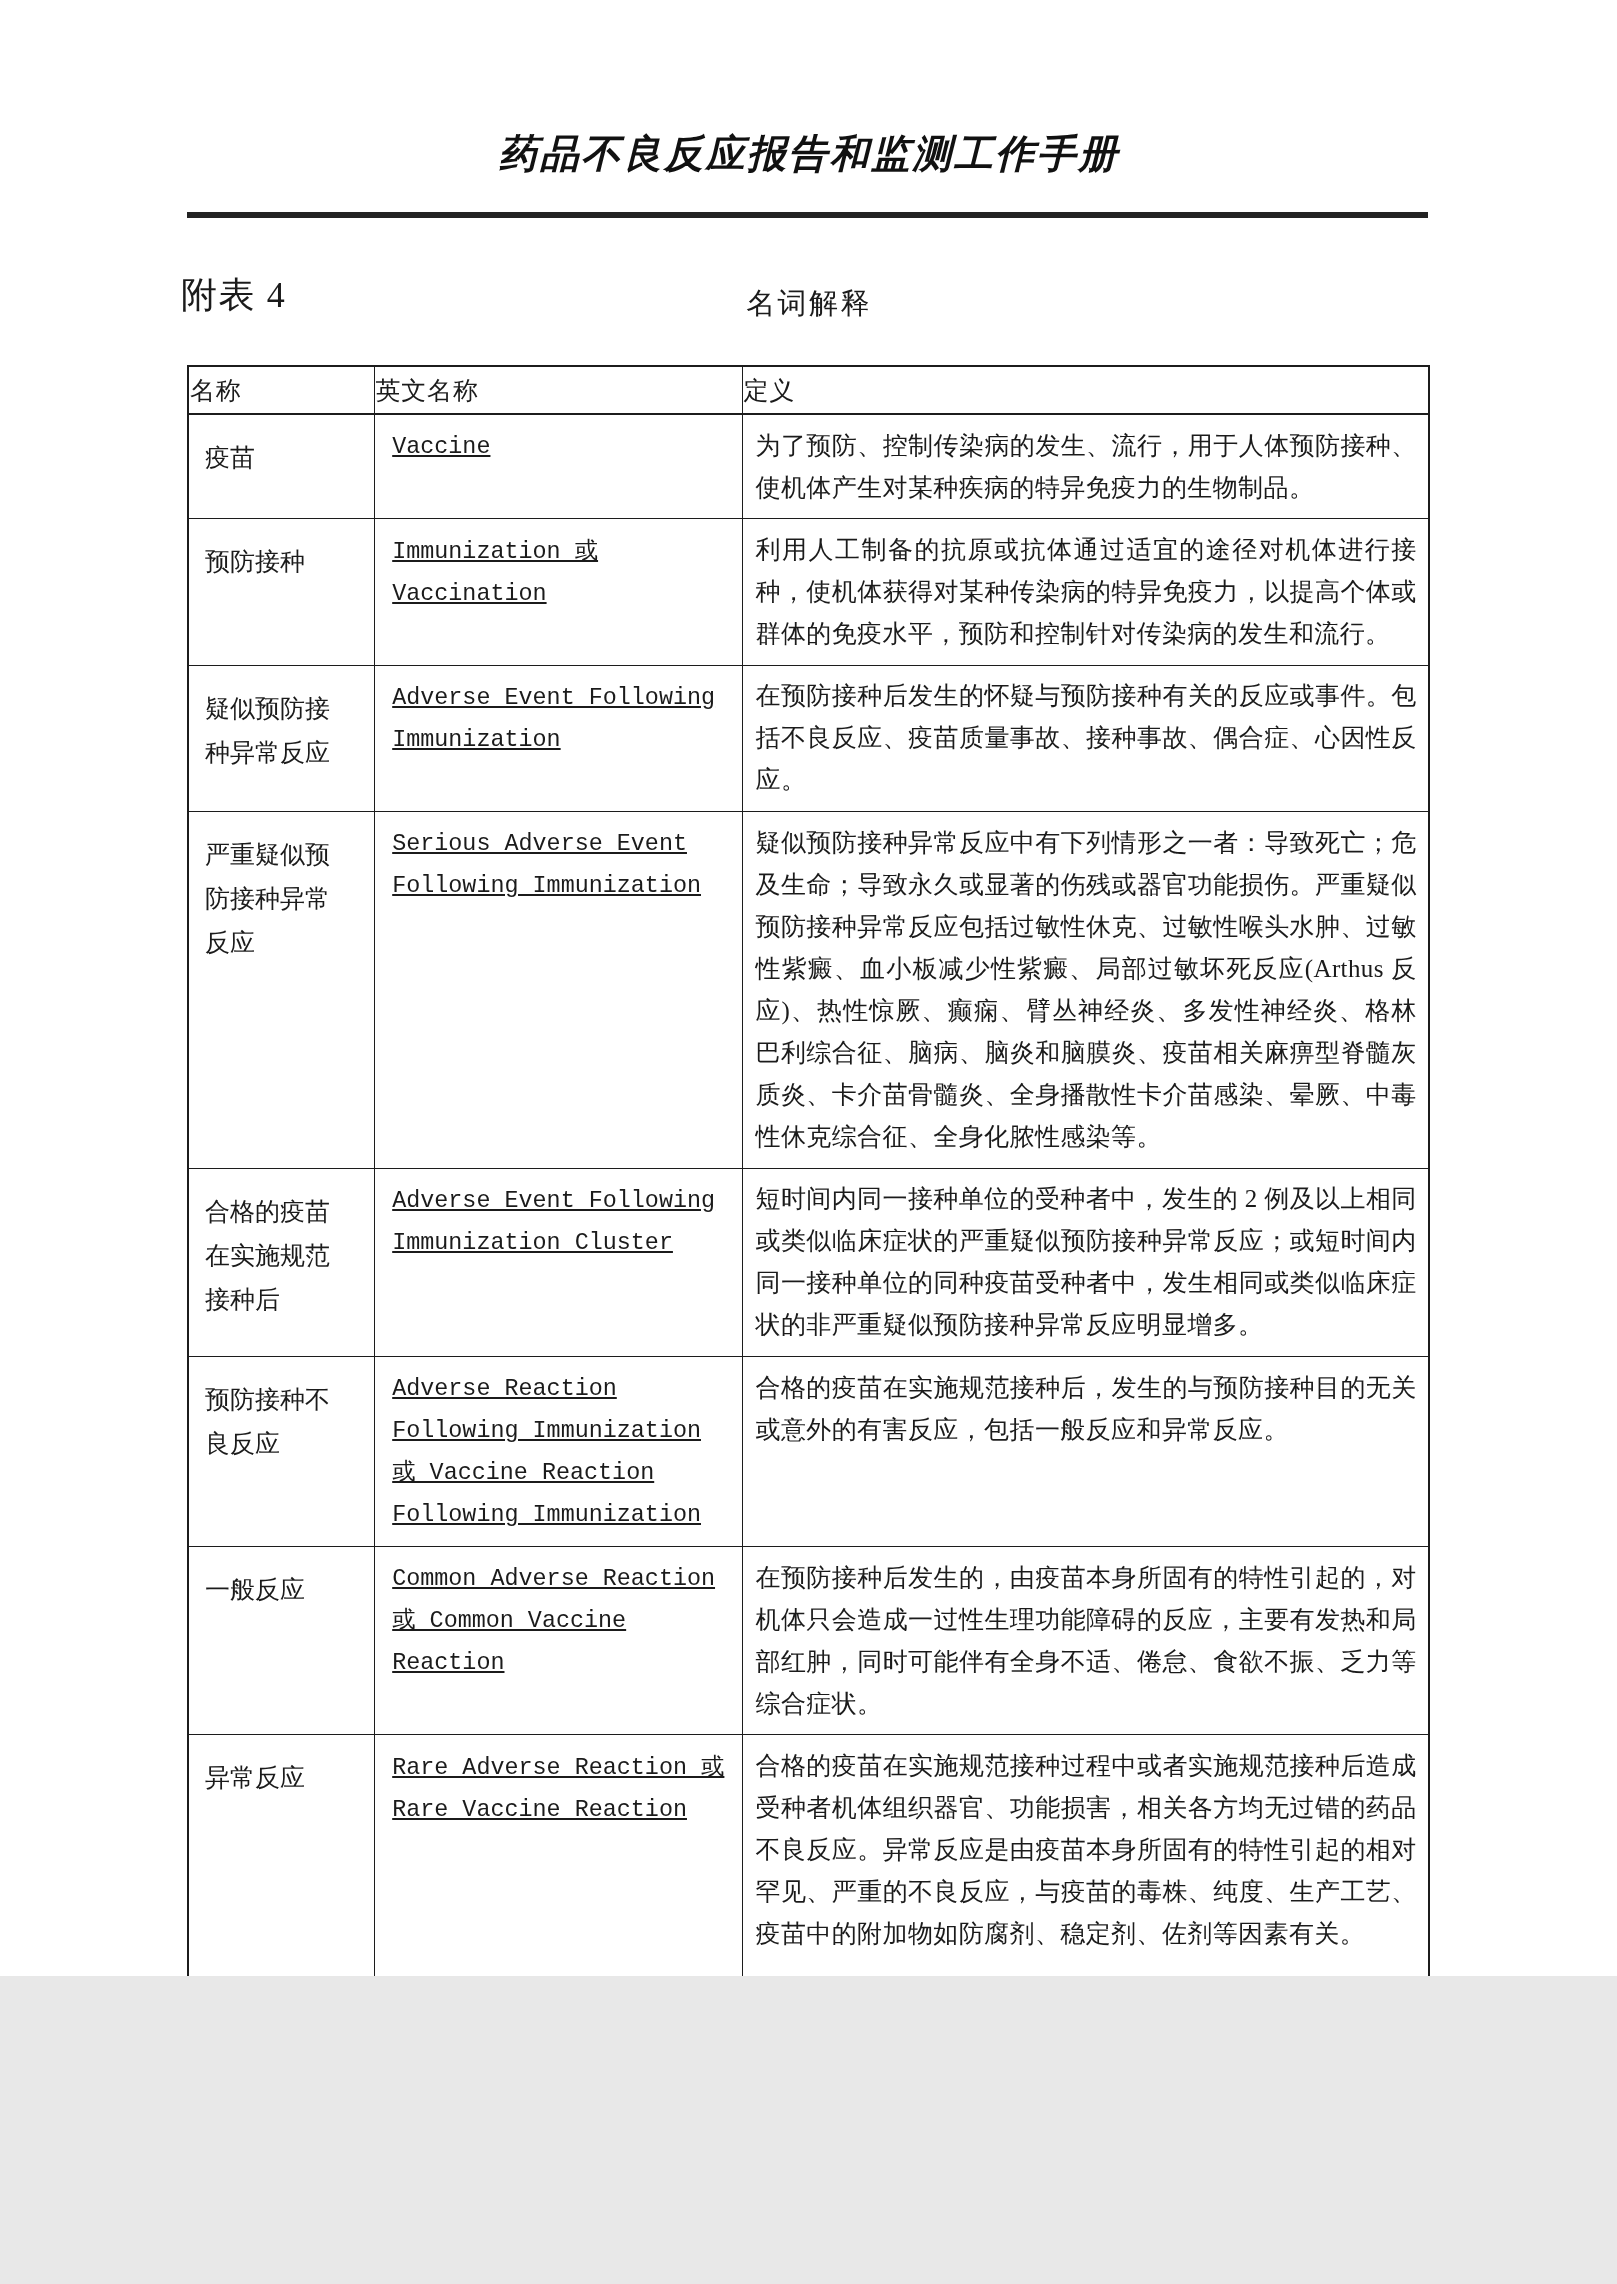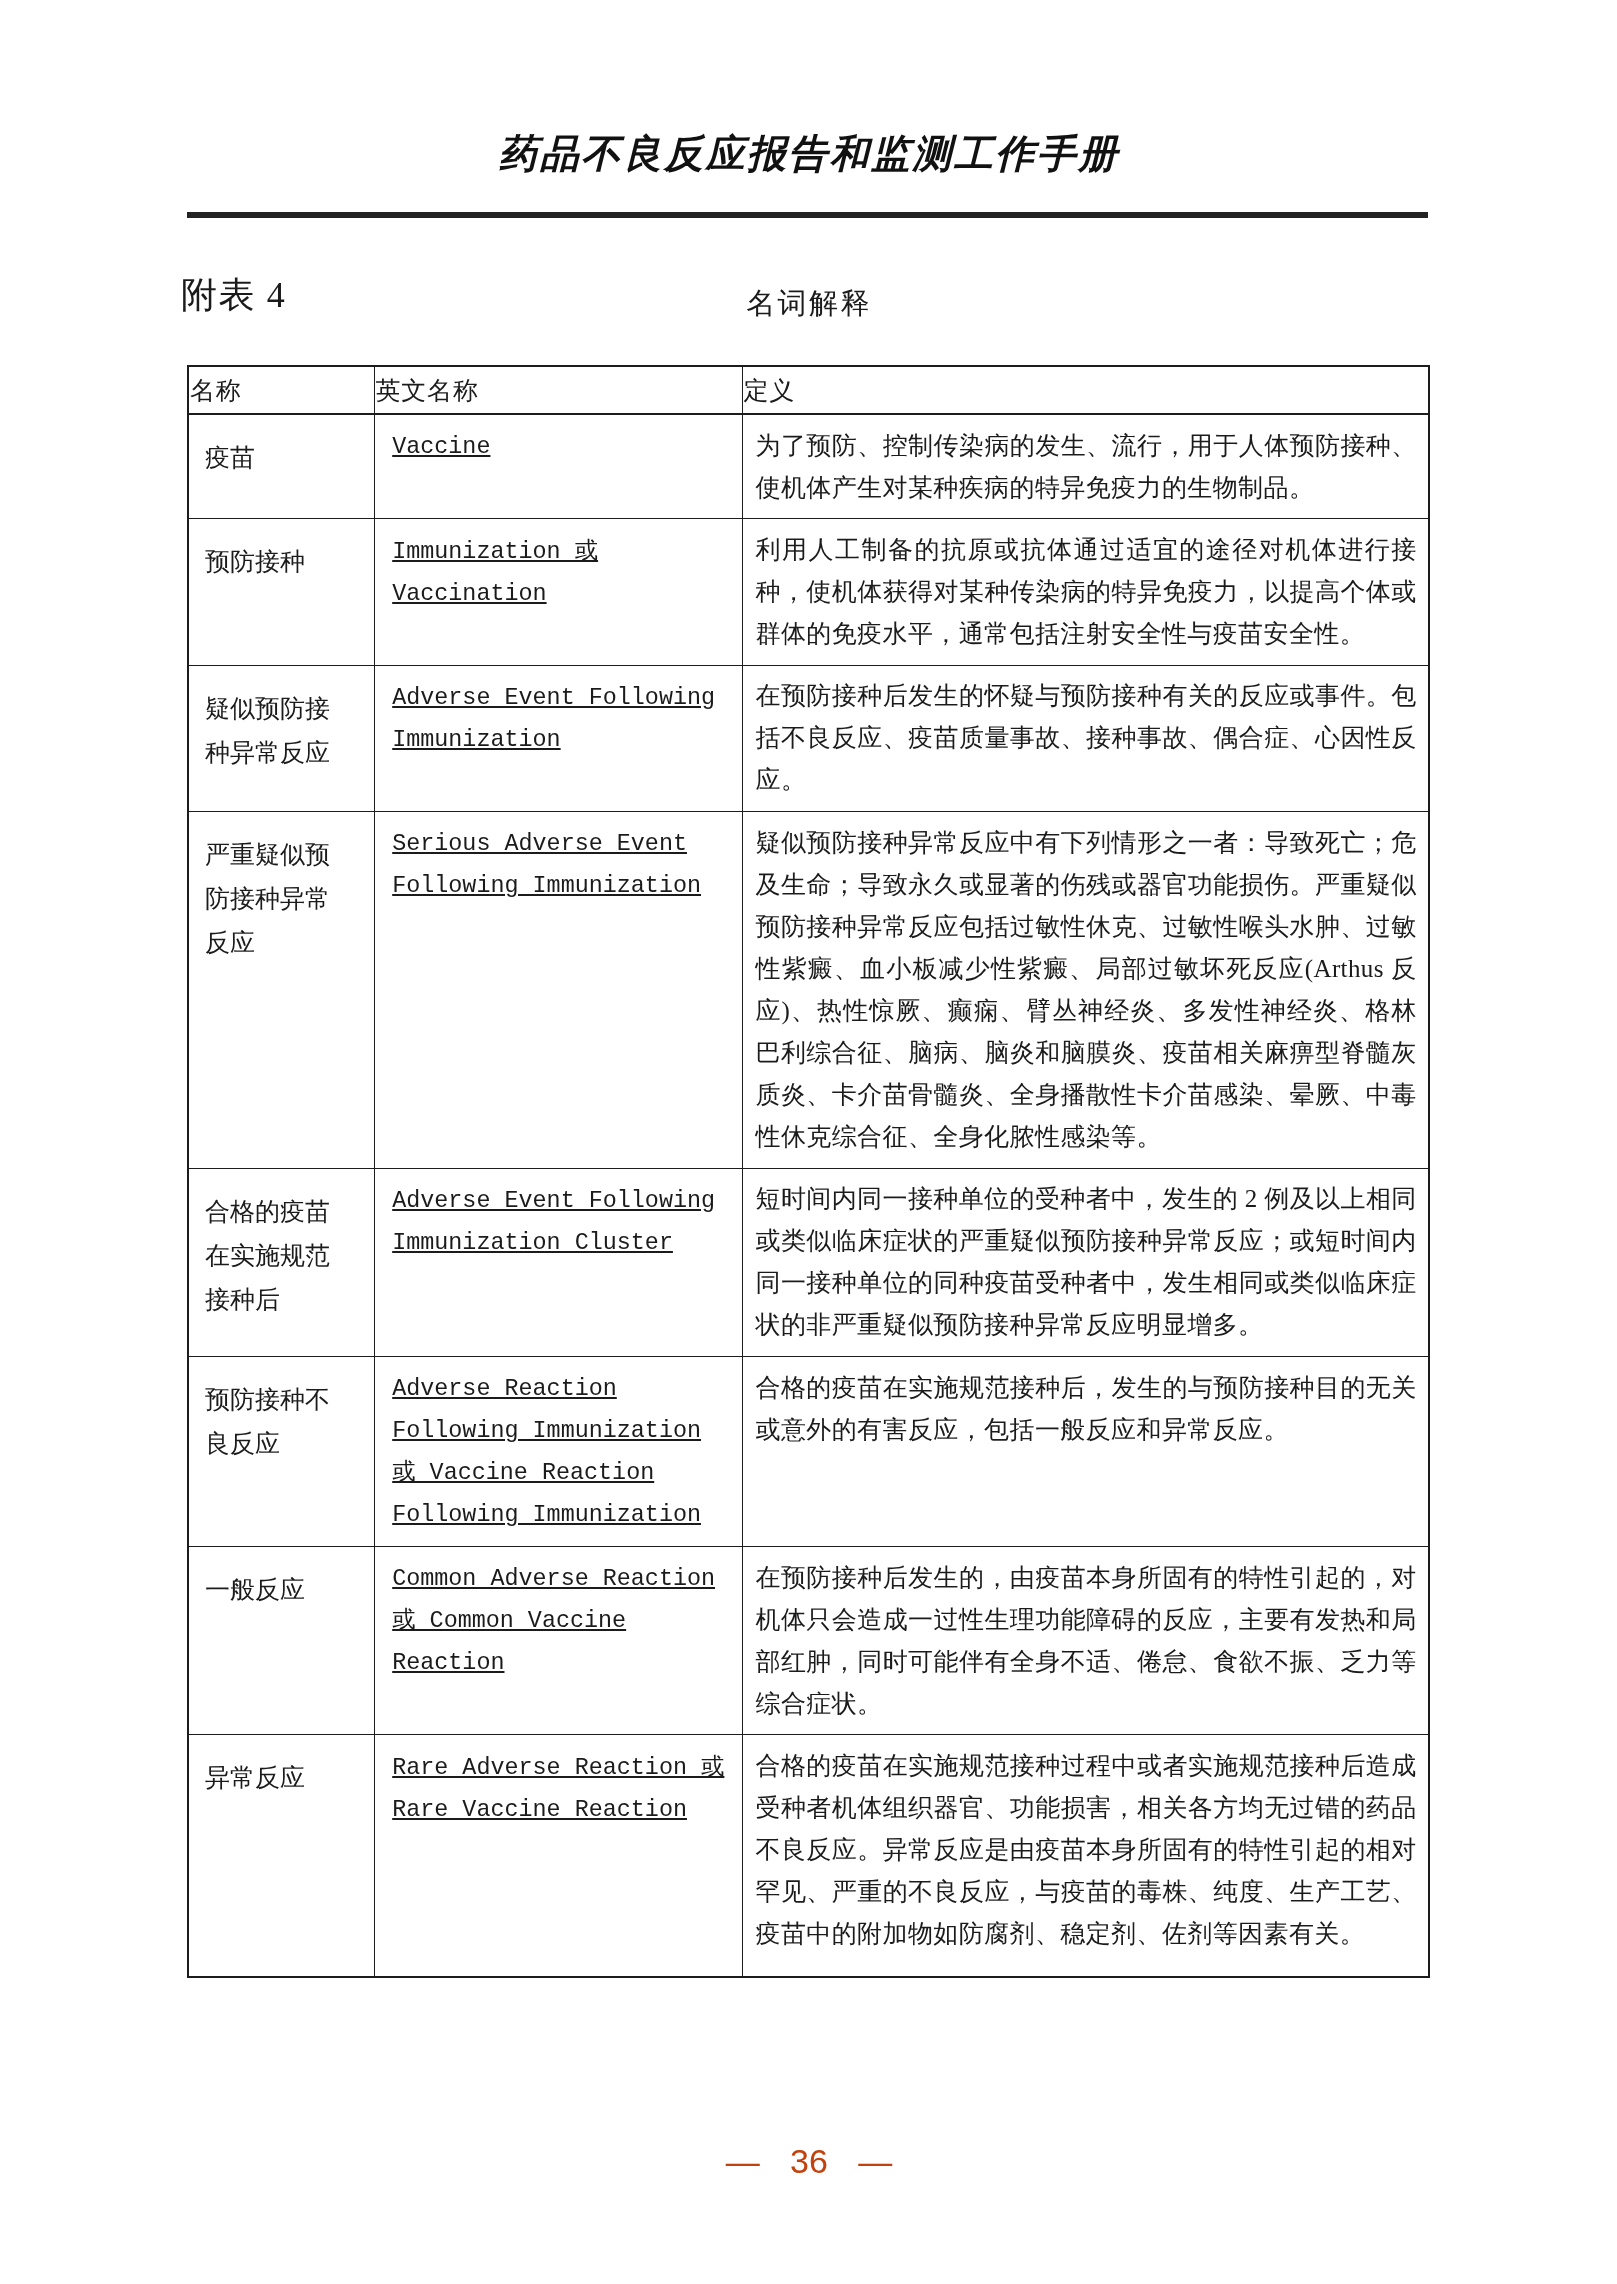--- a/index.html
+++ b/index.html
@@ -1,19 +1,19 @@
 <!DOCTYPE html>
 <html style="font-size:13px"><head>
 <meta charset="utf-8">
 <style>
   html, body { margin: 0; padding: 0; background: #e8e8e8; }
   .page {
     position: relative;
     width: 1618px;
-    height: 2284px;
+    height: 1976px;
     margin: 0 auto;
     background: #ffffff;
     color: #1b1b1b;
     font-family: "Liberation Serif", "DejaVu Serif", serif;
     overflow: hidden;
   }
   .page-title {
     position: absolute;
     top: 127px; left: 0; width: 100%;
     text-align: center;
@@ -132,21 +132,21 @@
       <th>定义</th>
     </tr>
     <tr class="r1">
       <td class="name">疫苗</td>
       <td class="english">Vaccine</td>
       <td class="definition">为了预防、控制传染病的发生、流行，用于人体预防接种、使机体产生对某种疾病的特异免疫力的生物制品。</td>
     </tr>
     <tr class="r2">
       <td class="name">预防接种</td>
       <td class="english">Immunization 或 Vaccination</td>
-      <td class="definition">利用人工制备的抗原或抗体通过适宜的途径对机体进行接种，使机体获得对某种传染病的特异免疫力，以提高个体或群体的免疫水平，通常包括注射安全性与疫苗安全性。</td>
+      <td class="definition">利用人工制备的抗原或抗体通过适宜的途径对机体进行接种，使机体获得对某种传染病的特异免疫力，以提高个体或群体的免疫水平，预防和控制针对传染病的发生和流行。</td>
     </tr>
     <tr class="r4">
       <td class="name">疑似预防接种异常反应</td>
       <td class="english">Adverse Event Following Immunization</td>
       <td class="definition">在预防接种后发生的怀疑与预防接种有关的反应或事件。包括不良反应、疫苗质量事故、接种事故、偶合症、心因性反应。</td>
     </tr>
     <tr class="r5">
       <td class="name">严重疑似预防接种异常反应</td>
       <td class="english">Serious Adverse Event Following Immunization</td>
       <td class="definition">疑似预防接种异常反应中有下列情形之一者：导致死亡；危及生命；导致永久或显著的伤残或器官功能损伤。严重疑似预防接种异常反应包括过敏性休克、过敏性喉头水肿、过敏性紫癜、血小板减少性紫癜、局部过敏坏死反应(Arthus 反应)、热性惊厥、癫痫、臂丛神经炎、多发性神经炎、格林巴利综合征、脑病、脑炎和脑膜炎、疫苗相关麻痹型脊髓灰质炎、卡介苗骨髓炎、全身播散性卡介苗感染、晕厥、中毒性休克综合征、全身化脓性感染等。</td>

